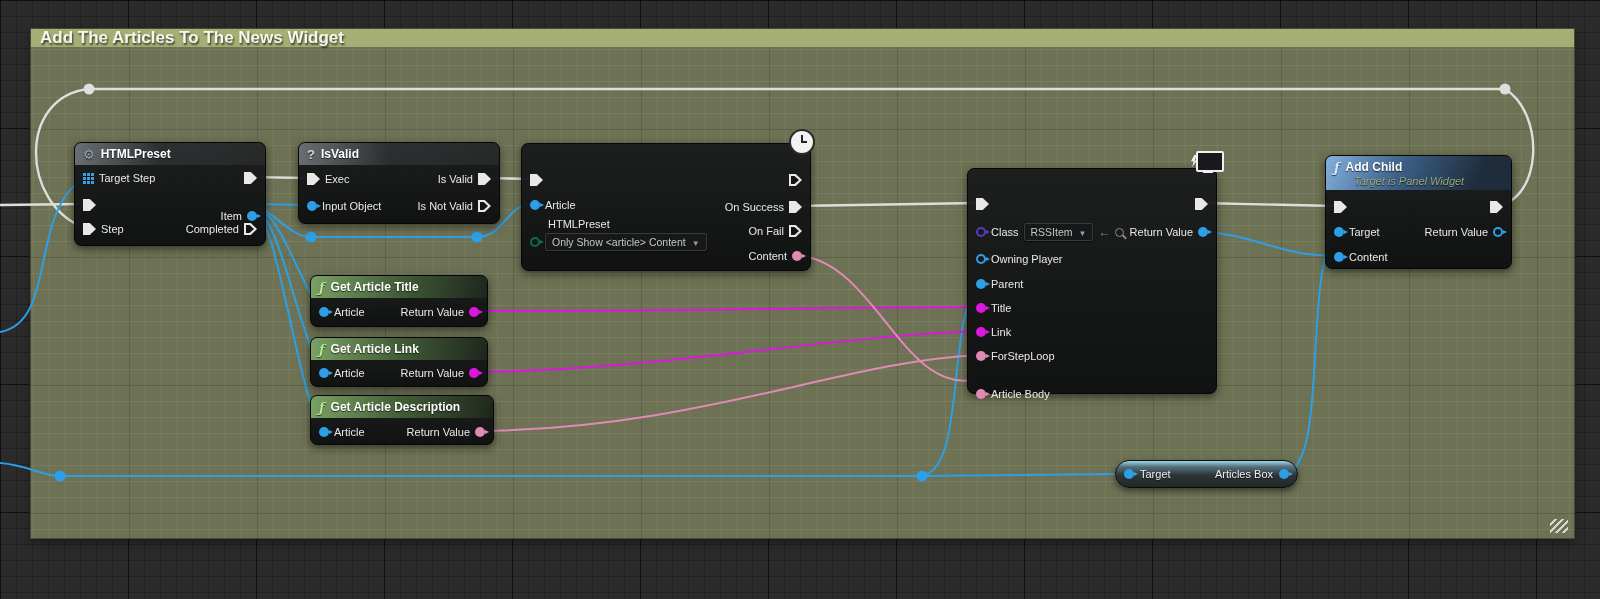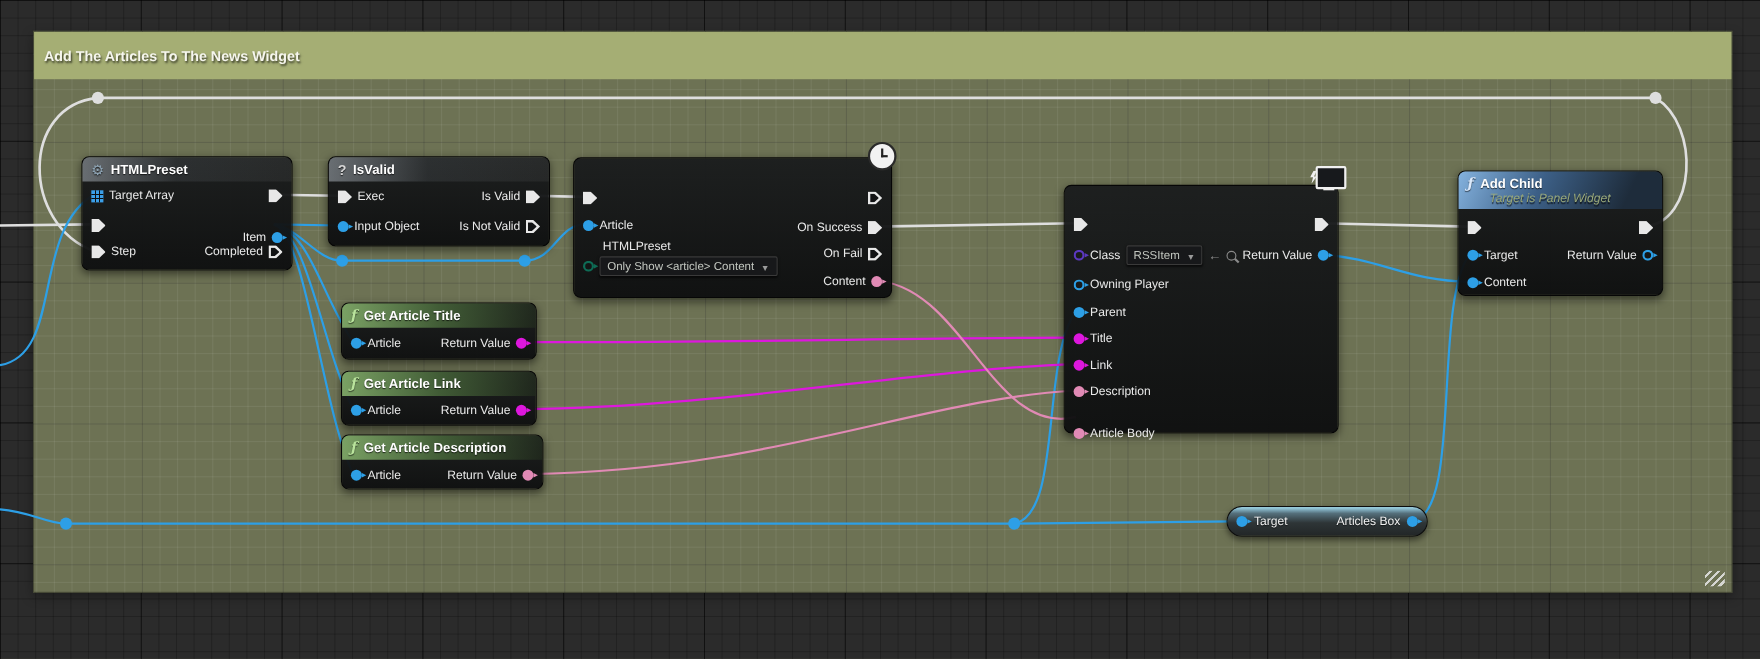--- a/index.html
+++ b/index.html
@@ -21,23 +21,23 @@
       linear-gradient(rgba(0,0,0,.22) 1px,transparent 1px),
       linear-gradient(90deg,rgba(0,0,0,.22) 1px,transparent 1px),
       linear-gradient(rgba(255,255,255,.07) 1px,transparent 1px),
       linear-gradient(90deg,rgba(255,255,255,.07) 1px,transparent 1px);
     background-size:128px 128px,128px 128px,16px 16px,16px 16px;
     background-position:-30px -28px;
     border:1px solid rgba(0,0,0,.35);
     box-shadow:0 4px 10px rgba(0,0,0,.35);
   }
   .comment-header{
-    position:absolute;left:0;top:0;right:0;height:43px;
+    position:absolute;left:0;top:0;right:0;height:18px;
     background:#a5ae74;display:flex;align-items:center;padding:0 9px;
-    font-size:13px;font-weight:bold;color:#f6f6ee;
+    font-size:17px;font-weight:bold;color:#f6f6ee;
     text-shadow:1px 2px 2px rgba(0,0,0,.65);
   }
   .resize-handle{
     position:absolute;right:6px;bottom:5px;width:18px;height:14px;
     background:repeating-linear-gradient(135deg,transparent 0 3px,#e7e7e7 3px 5px);
     opacity:.85;
   }
   svg#wires{position:absolute;left:0;top:0;pointer-events:none}
   .node{
     position:absolute;
@@ -146,21 +146,21 @@
     <circle cx="922" cy="476" r="5.5" fill="#2d9fe6"></circle>
   </svg>
 
 <div class="node" style="left:74px;top:142px;width:190px;height:102px">
   <div class="hdr h-gray">
     <span class="gear">⚙</span>
     <span>HTMLPreset</span>
   </div>
   <div class="row l" style="top:26px">
       <span class="grid-pin"></span>
-      <span>Target Array</span>
+      <span>Target Step</span>
     </div>
   <div class="row l" style="top:53px">
       <span class="exec"></span>
     </div>
   <div class="row l" style="top:77px">
       <span class="exec"></span>
       <span>Step</span>
     </div>
   <div class="row r" style="top:26px">
       <span class="exec"></span>
@@ -304,21 +304,21 @@
   <div class="row l" style="top:130px">
       <span class="pin p-str"></span>
       <span>Title</span>
     </div>
   <div class="row l" style="top:154px">
       <span class="pin p-str"></span>
       <span>Link</span>
     </div>
   <div class="row l" style="top:178px">
       <span class="pin p-txt"></span>
-      <span>Description</span>
+      <span>ForStepLoop</span>
     </div>
   <div class="row l" style="top:216px">
       <span class="pin p-txt"></span>
       <span>Article Body</span>
     </div>
   <div class="row r" style="top:26px">
       <span class="exec"></span>
     </div>
   <div class="row r" style="top:54px">
       <span>Return Value</span>

